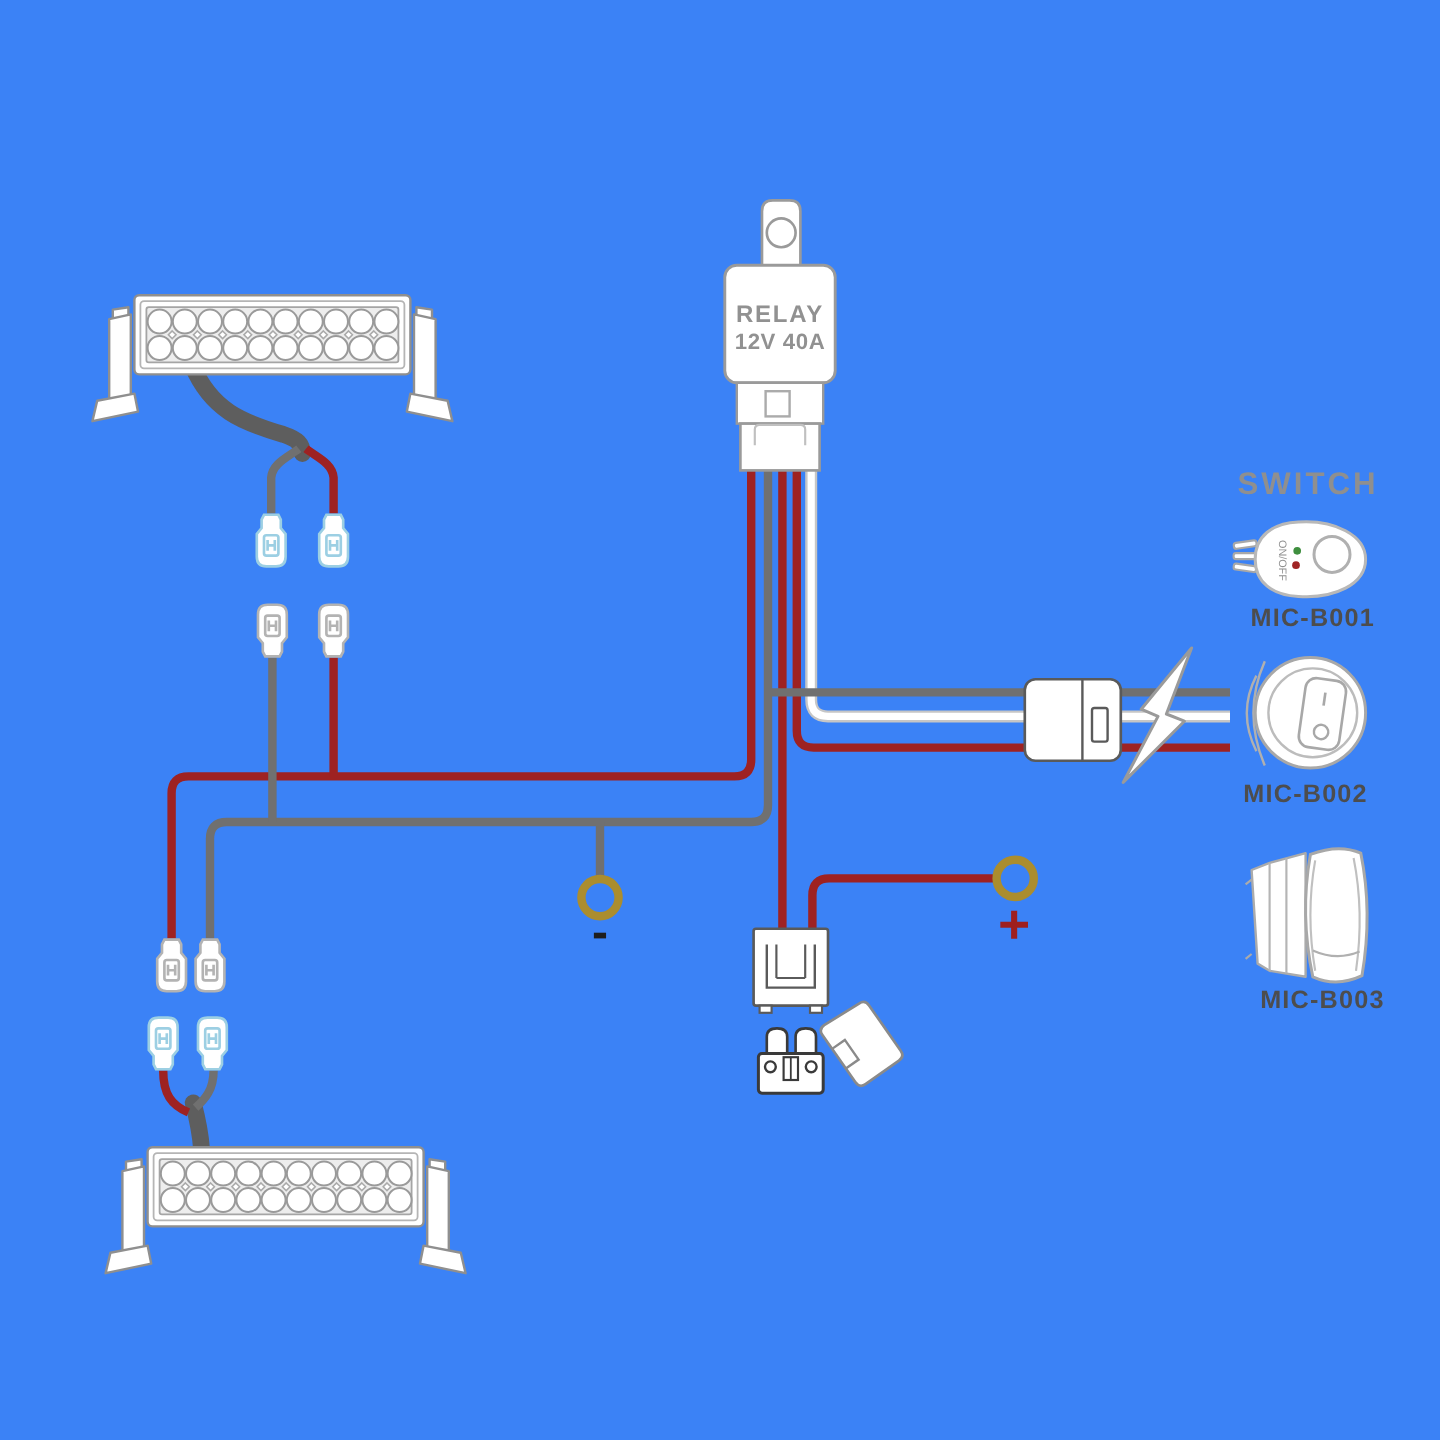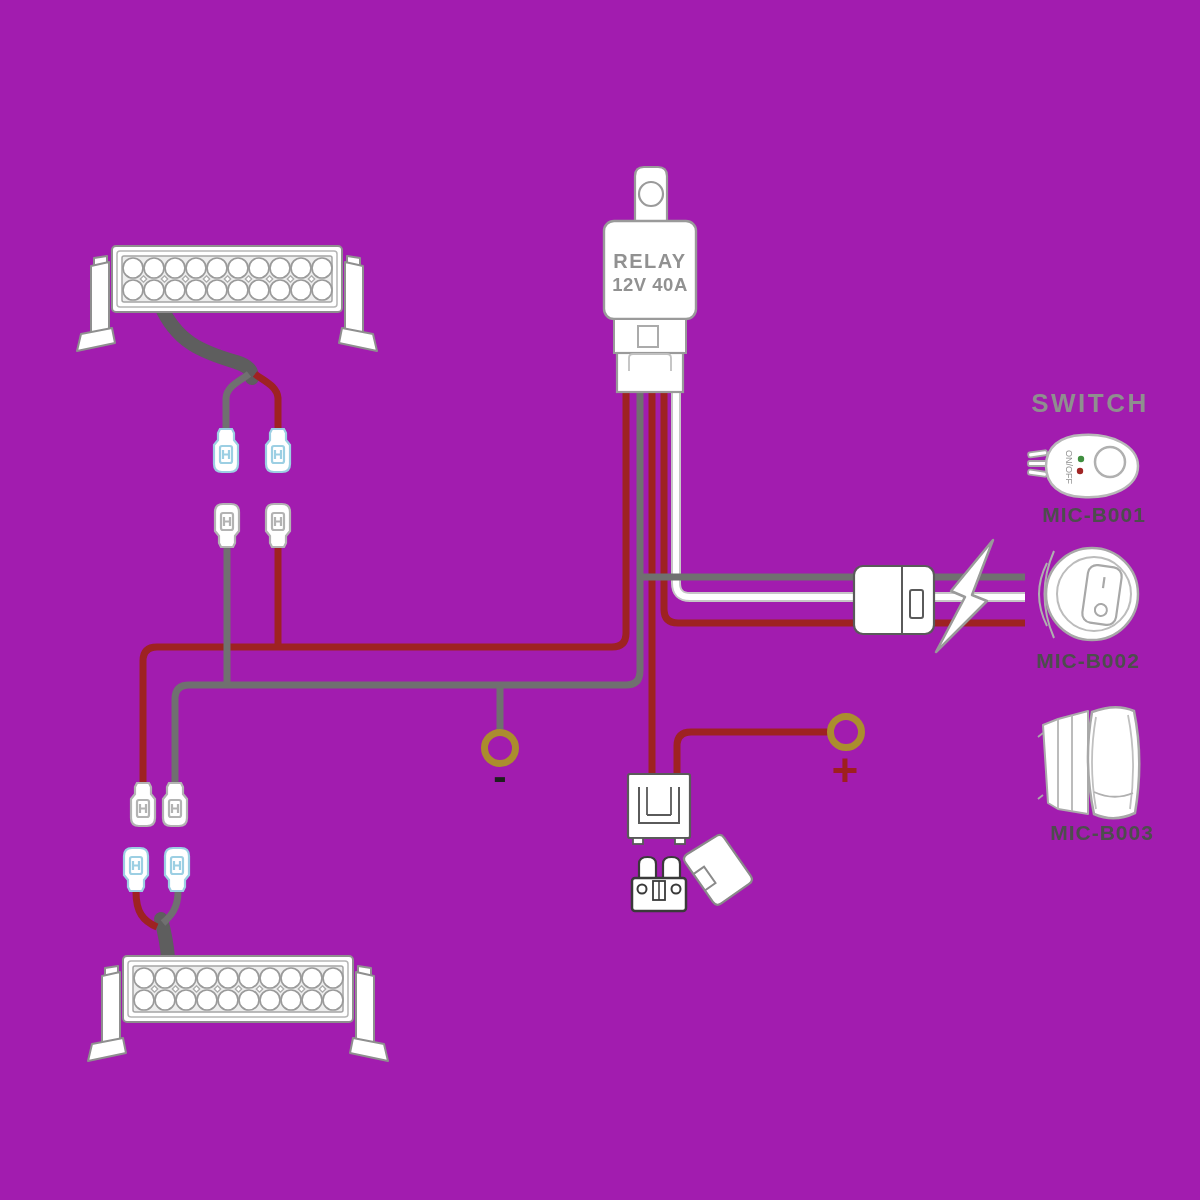--- a/index.html
+++ b/index.html
@@ -1,16 +1,16 @@
 <!DOCTYPE html>
 <html><head>
 <meta charset="utf-8">
 <style>
   html,body{margin:0;padding:0;background:#ffffff;}
-  .canvas{width:1200px;height:1200px;position:relative;background:#a21caf;overflow:hidden;}
+  .canvas{width:1200px;height:1200px;position:relative;background:#3b82f6;overflow:hidden;}
   svg{font-family:"Liberation Sans", sans-serif;}
   text{user-select:none;}
 </style>
 </head>
 <body>
 
 <div class="canvas">
 <svg width="1200" height="1200" viewBox="0 0 1200 1200">
 
   <defs>

